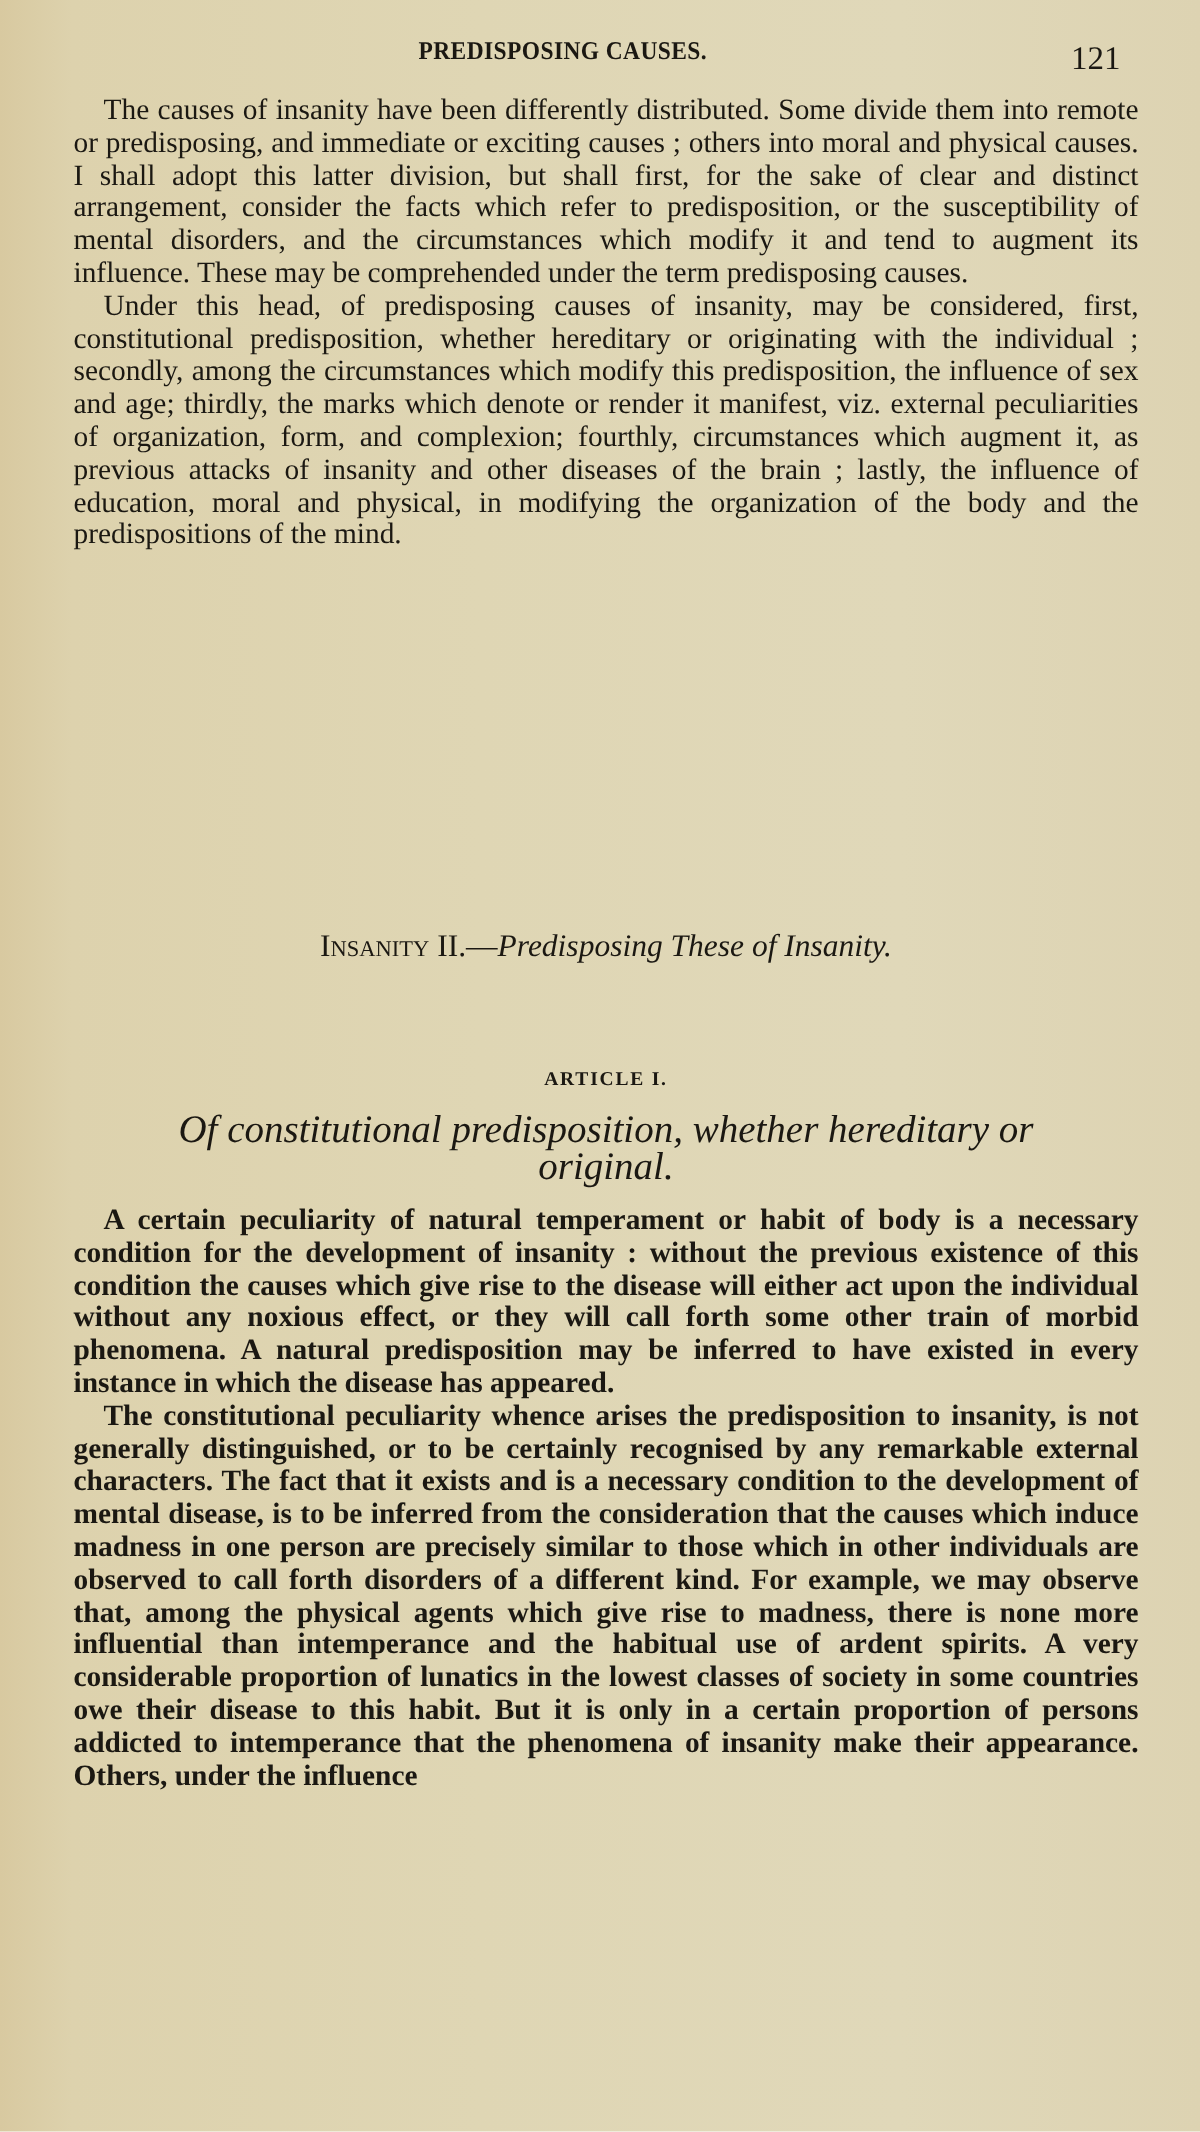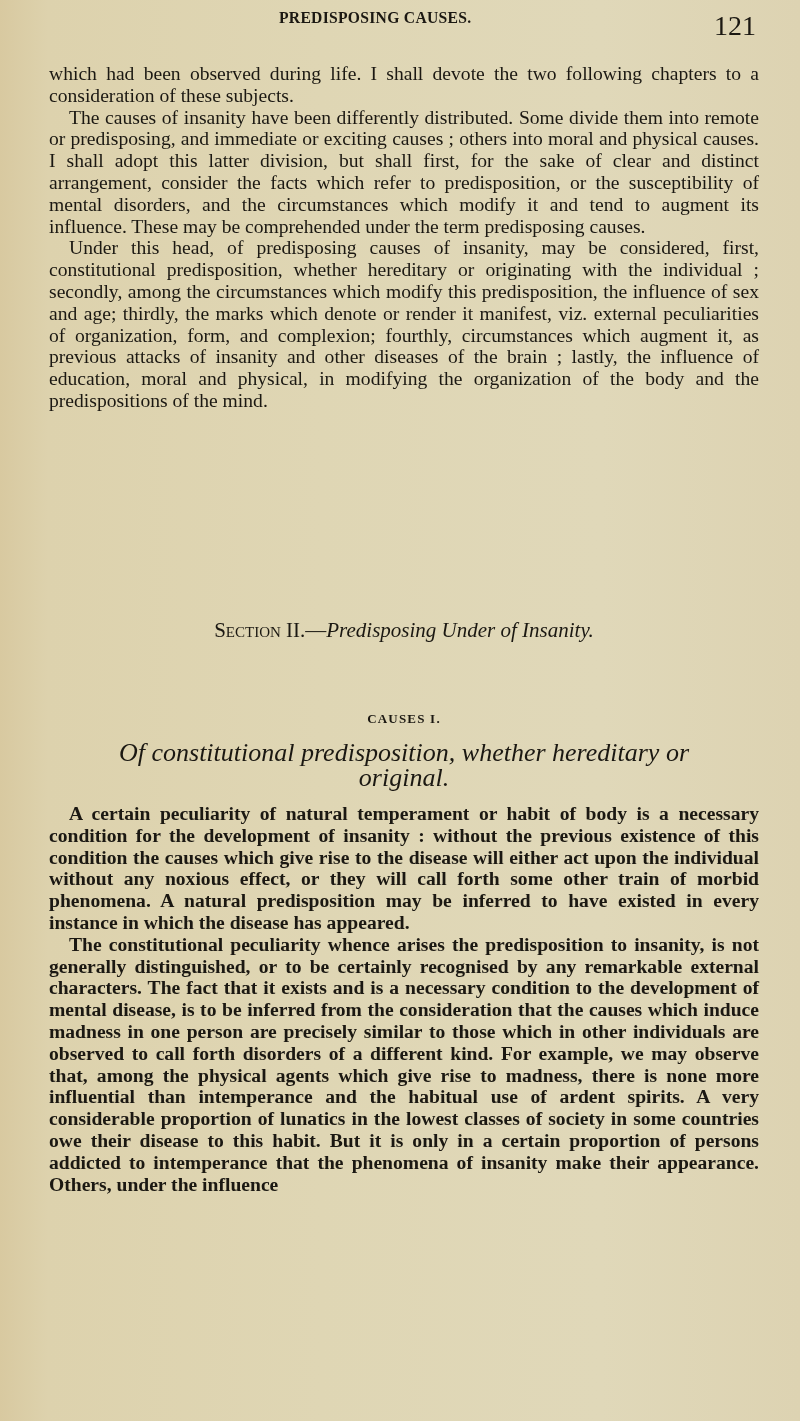--- a/index.html
+++ b/index.html
@@ -7,29 +7,29 @@
       width: 800px; height: 1421px; overflow: hidden;
       background: linear-gradient(90deg, #d8c9a0 0%, #ddd2ad 6%, #dfd6b4 40%, #e0d8b9 75%, #ddd3b2 100%);
       font-family: "Liberation Serif", "DejaVu Serif", serif;
       color: #1b1812;
       position: relative;
     }
     .page {
       position: absolute; left: 49px; top: 0; width: 710px;
     }
     .running-head {
-      position: absolute; top: 0; left: 0; width: 710px; height: 40px;
+      position: absolute; top: 16px; left: 0; width: 710px; height: 40px;
     }
     .running-title {
       position: absolute; left: 230px; top: 8px;
       font-size: 17px; letter-spacing: 0.3px; font-weight: bold;
       transform: scaleX(0.92); transform-origin: left;
     }
     .page-number {
-      position: absolute; left: 665px; top: 10px; font-size: 28px;
+      position: absolute; left: 665px; top: 10px; font-size: 22px;
     }
     .body-text {
       position: absolute; left: 0; width: 710px;
       font-size: 19.6px; line-height: 21.8px;
       text-align: justify;
     }
     .body-text p { margin: 0; }
     .indent { text-indent: 20px; }
     .section-heading {
       position: absolute; top: 618px; left: 0; width: 710px; text-align: center;
@@ -49,29 +49,28 @@
 </head>
 <body>
 
 <div class="page">
   <div class="running-head">
     <span class="running-title">PREDISPOSING CAUSES.</span>
     <span class="page-number">121</span>
   </div>
 
   <div class="body-text" style="top:63px;">
-    <p>which had been observed during life. I shall devote the two following chapters to a consideration of these subjects.</p>
     <p class="indent">The causes of insanity have been differently distributed. Some divide them into remote or predisposing, and immediate or exciting causes ; others into moral and physical causes. I shall adopt this latter division, but shall first, for the sake of clear and distinct arrangement, consider the facts which refer to predisposition, or the susceptibility of mental disorders, and the circumstances which modify it and tend to augment its influence. These may be comprehended under the term predisposing causes.</p>
     <p class="indent">Under this head, of predisposing causes of insanity, may be considered, first, constitutional predisposition, whether hereditary or originating with the individual ; secondly, among the circumstances which modify this predisposition, the influence of sex and age; thirdly, the marks which denote or render it manifest, viz. external peculiarities of organization, form, and complexion; fourthly, circumstances which augment it, as previous attacks of insanity and other diseases of the brain ; lastly, the influence of education, moral and physical, in modifying the organization of the body and the predispositions of the mind.</p>
   </div>
 
   <div class="section-heading">
-    <span class="sc">Section II.</span><span>—</span><i>Predisposing Under of Insanity.</i>
+    <span class="sc">Insanity II.</span><span>—</span><i>Predisposing These of Insanity.</i>
   </div>
 
-  <div class="article-label">CAUSES I.</div>
+  <div class="article-label">ARTICLE I.</div>
   <div class="article-title">Of constitutional predisposition, whether hereditary or original.</div>
 
   <div class="body-text" style="top:803px;font-weight:bold;">
     <p class="indent">A certain peculiarity of natural temperament or habit of body is a necessary condition for the development of insanity : without the previous existence of this condition the causes which give rise to the disease will either act upon the individual without any noxious effect, or they will call forth some other train of morbid phenomena. A natural predisposition may be inferred to have existed in every instance in which the disease has appeared.</p>
     <p class="indent">The constitutional peculiarity whence arises the predisposition to insanity, is not generally distinguished, or to be certainly recognised by any remarkable external characters. The fact that it exists and is a necessary condition to the development of mental disease, is to be inferred from the consideration that the causes which induce madness in one person are precisely similar to those which in other individuals are observed to call forth disorders of a different kind. For example, we may observe that, among the physical agents which give rise to madness, there is none more influential than intemperance and the habitual use of ardent spirits. A very considerable proportion of lunatics in the lowest classes of society in some countries owe their disease to this habit. But it is only in a certain proportion of persons addicted to intemperance that the phenomena of insanity make their appearance. Others, under the influence</p>
   </div>
 </div>
 
 </body></html>

